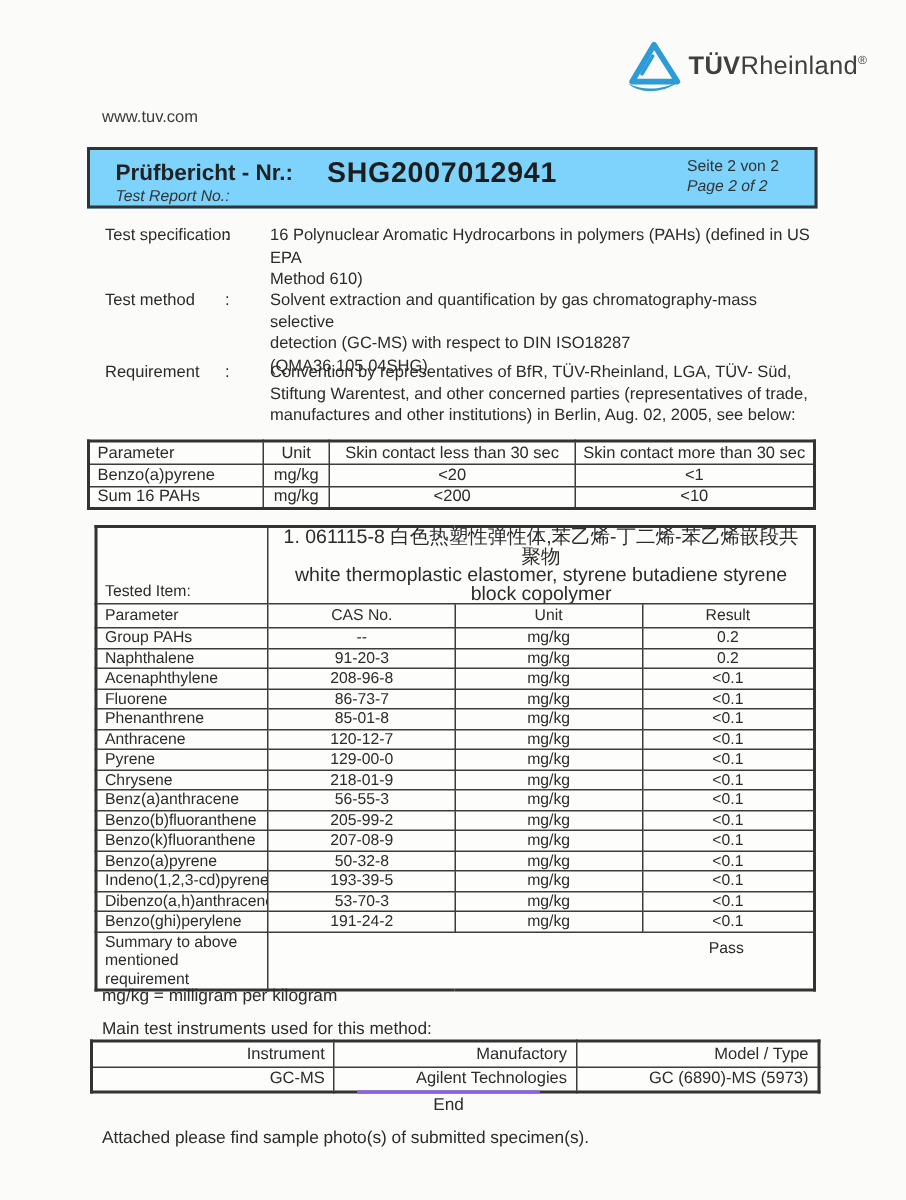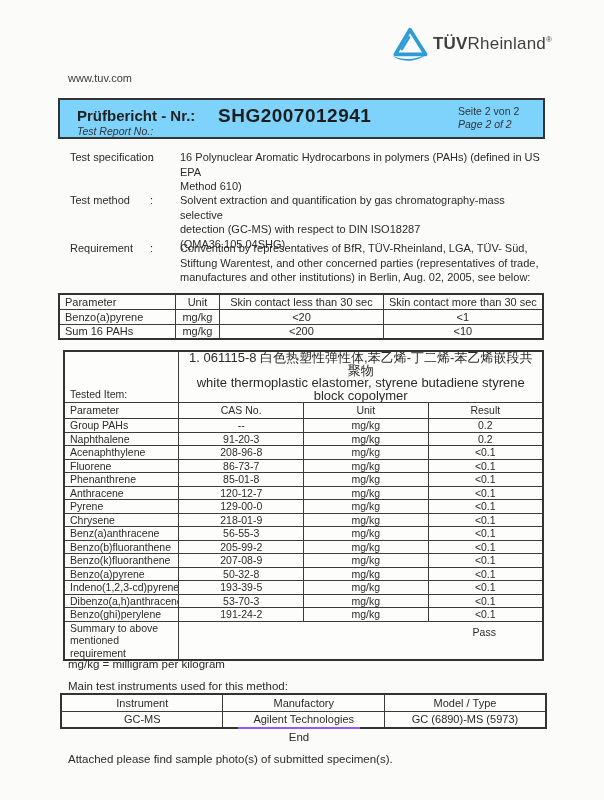--- a/index.html
+++ b/index.html
@@ -8,21 +8,21 @@
     font-family: "Liberation Sans", "DejaVu Sans", sans-serif;
     background: #fbfbf9;
     color: #2b2b2b;
     position: relative;
     overflow: hidden;
   }
   .page { position: absolute; inset: 0; }
 
   
   .tuv-url { position: absolute; left: 68px; top: 72px; font-size: 11px; color: #3a3a3a; }
-  .logo { position: absolute; left: 391px; top: 27px; display: flex; align-items: center; justify-content: center; }
+  .logo { position: absolute; left: 417px; top: 27px; display: flex; align-items: center; justify-content: center; }
   .logo-mark { width: 38px; height: 34px; }
   .logo-text { font-size: 17px; color: #3f3f3f; margin-left: 4px; letter-spacing: 0.2px; }
   .logo-text .b { font-weight: bold; }
   .logo-text sup { font-size: 8px; vertical-align: super; }
 
   
   .report-box {
     position: absolute; left: 58px; top: 98px; width: 487px; height: 41px;
     border: 2px solid #333; background: #7dd3fc;
   }
@@ -58,21 +58,21 @@
   .tested-cn { font-size: 13px; }
   .tested-en { font-size: 13px; }
   .summary-row td { height: 32px; white-space: normal; }
   .summary-label { vertical-align: middle; line-height: 19px; }
   .pass-cell { text-align: center !important; padding-left: 252px !important; vertical-align: top; padding-top: 4px !important; }
 
   
   .footnote { position: absolute; left: 68px; top: 658px; font-size: 11.5px; }
   .instr-caption { position: absolute; left: 68px; top: 680px; font-size: 11.5px; }
   .instr-table { position: absolute; left: 60px; top: 693px; width: 487px; border: 2px solid #333; font-size: 11px; }
-  .instr-table td, .instr-table th { height: 17px; padding: 0 20px; text-align: center; }
+  .instr-table td, .instr-table th { height: 17px; padding: 0 6px; text-align: right; }
 
   
   .end-block { position: absolute; left: 238px; top: 727px; width: 122px; border-top: 2px solid #8b5cf6; text-align: center; font-size: 11.5px; padding-top: 2px; }
   .attach-note { position: absolute; left: 68px; top: 753px; font-size: 11.5px; }
 </style>
 </head>
 <body>
 
 <div class="page">
 

